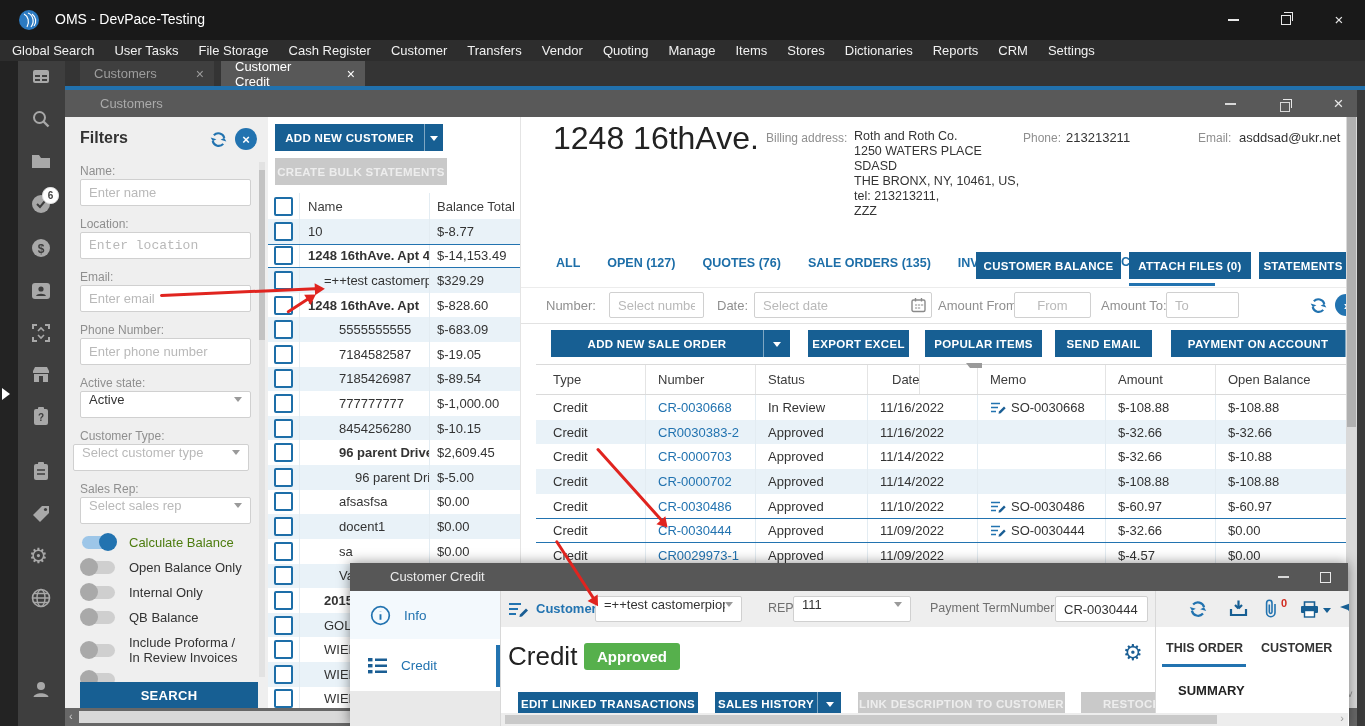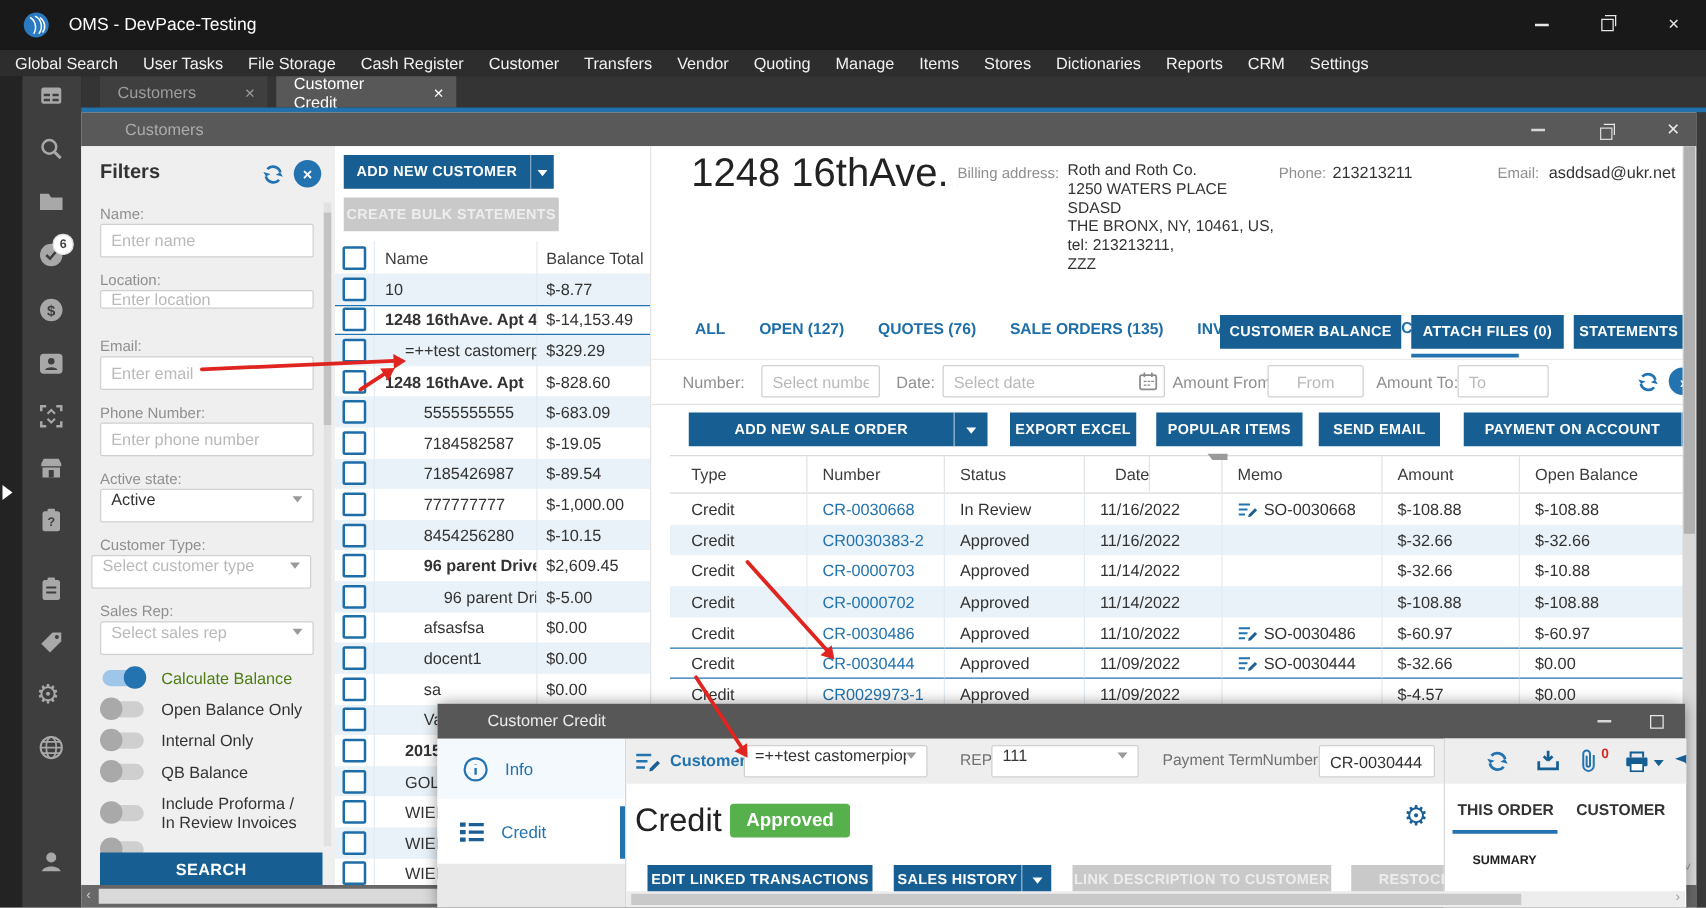--- a/index.html
+++ b/index.html
@@ -226,21 +226,21 @@
     <span class="ab" style="left:144px;top:13px">
         <svg width="19" height="19" viewBox="0 0 18 18">
           <path d="M3.5 10.5a5.8 5.8 0 0 0 10 2.6M14.5 7.5A5.8 5.8 0 0 0 4.6 5" fill="none" stroke="#2273b0" stroke-width="2"></path>
           <path d="M1.6 7.2l2 3.4 3.4-1.9zM16.4 10.8l-2-3.4L11 9.3z" fill="#2273b0"></path>
         </svg>
       </span>
     <span class="ab circIc" style="left:170px;top:11px">×</span>
     <span class="ab lbl" style="left:15px;top:47px">Name:</span>
     <input class="ab in" style="left: 15px; top: 62px; width: 171px; height: 27px;" placeholder="Enter name">
     <span class="ab lbl" style="left:15px;top:100px">Location:</span>
-    <input class="ab in" style="left: 15px; top: 115px; width: 171px; height: 15px;" placeholder="Enter location">
+    <input class="ab in" style="left: 15px; top: 115px; width: 171px; height: 27px; font-family: Liberation Mono, monospace;" placeholder="Enter location">
     <span class="ab lbl" style="left:15px;top:153px">Email:</span>
     <input class="ab in" style="left: 15px; top: 168px; width: 171px; height: 27px;" placeholder="Enter email">
     <span class="ab lbl" style="left:15px;top:206px">Phone Number:</span>
     <input class="ab in" style="left: 15px; top: 221px; width: 171px; height: 27px;" placeholder="Enter phone number">
     <span class="ab lbl" style="left:15px;top:259px">Active state:</span>
     <div class="ab dd" style="left:15px;top:274px;width:171px;height:27px">
         <span>Active</span>
         <span class="gcar"></span>
       </div>
     <span class="ab lbl" style="left:15px;top:312px">Customer Type:</span>
@@ -718,21 +718,21 @@
       </span>
     <span class="ab gcar" style="left:167px;top:12px;border-top-color:#175f93"></span>
     <span class="ab" style="left:183px;top:8px;width:10px;height:18px;overflow:hidden">
         <svg width="20" height="18">
           <path d="M1 8l17-6-5 14-4-5z" fill="#175f93"></path>
         </svg>
       </span>
     <span class="ab" style="left:10px;top:50px;font-size:12.5px;font-weight:bold;color:#333">THIS ORDER</span>
     <span class="ab" style="left:105px;top:50px;font-size:12.5px;font-weight:bold;color:#333">CUSTOMER</span>
     <div class="ab" style="left:6px;top:73px;width:84px;height:3px;background:#2273b0"></div>
-    <span class="ab" style="left:22px;top:92px;font-size:10px;font-weight:bold;color:#222">SUMMARY</span>
+    <span class="ab" style="left:22px;top:92px;font-size:13px;font-weight:bold;color:#222">SUMMARY</span>
   </div>
 
   <div class="ab" style="left:151px;top:150px;width:847px;height:13px;background:#ededed">
     <div style="position:absolute;left:4px;top:2px;width:712px;height:9px;background:#c9c9c9"></div>
     <span style="position:absolute;right:4px;top:-1px;color:#9a9a9a;font-size:11px">›</span>
   </div>
 </div>
 
 <div class="arrow" style="left:160px;top:294px;width:157px;transform:rotate(-2.5deg)"></div>
 <div class="arrow" style="left:287px;top:311px;width:26px;transform:rotate(-33deg)"></div>

